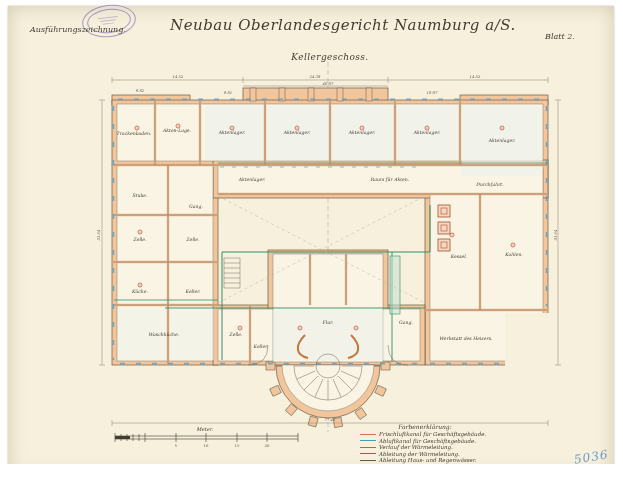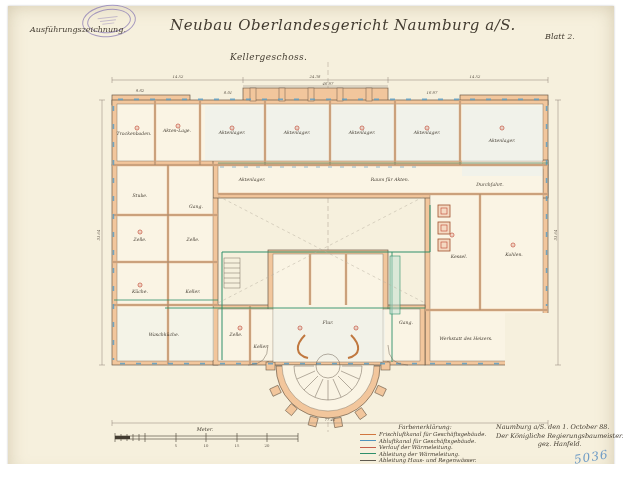--- a/index.html
+++ b/index.html
@@ -41,21 +41,21 @@
     <div class="ring1"></div>
     <div class="ring2"></div>
     <div class="l" style="left:16px;top:12px;width:20px;"></div>
     <div class="l" style="left:18px;top:15px;width:16px;"></div>
     <div class="l" style="left:20px;top:18px;width:12px;"></div>
   </div>
 
   <div class="txt small" style="left:30px;top:25px;">Ausführungszeichnung.</div>
   <div class="txt title" style="left:170px;top:16px;width:320px;text-align:center;">Neubau Oberlandesgericht Naumburg a/S.</div>
   <div class="txt small" style="left:545px;top:32px;">Blatt 2.</div>
-  <div class="txt subtitle" style="left:230px;top:52px;width:200px;text-align:left;">Kellergeschoss.</div>
+  <div class="txt subtitle" style="left:230px;top:52px;width:200px;text-align:center;">Kellergeschoss.</div>
 
   <svg width="623" height="486" viewBox="0 0 623 486">
 
     <line x1="328" y1="62" x2="328" y2="432" stroke="#a89e8c" stroke-width="0.5" stroke-dasharray="5 3"></line>
 
     <g stroke="#6b5a48" stroke-width="0.7" fill="#f2c69c">
       <rect x="112" y="95" width="78" height="10"></rect>
       <rect x="460" y="95" width="88" height="10"></rect>
       <rect x="243" y="88" width="145" height="14"></rect>
       <rect x="112" y="100" width="436" height="65"></rect>
@@ -343,20 +343,15 @@
     <div class="lg-row">
       <span class="lg-line" style="border-top-color: rgb(95, 90, 80);"></span>
       <span class="lg-label">Ableitung Haus- und Regenwässer.</span>
     </div>
     <div class="lg-row">
       <span class="lg-line" style="border-top-color: rgb(121, 169, 107);"></span>
       <span class="lg-label">Stelle der Schlussfugen.</span>
     </div>
   </div>
 
-  <div id="signature">
-    <div>Naumburg a/S. den 1. October 88.</div>
-    <div>Der Königliche Regierungsbaumeister.</div>
-    <div class="c">gez. Hanfeld.</div>
-  </div>
 
   <div id="inv-number">5036</div>
 </div>
 
 </body></html>

